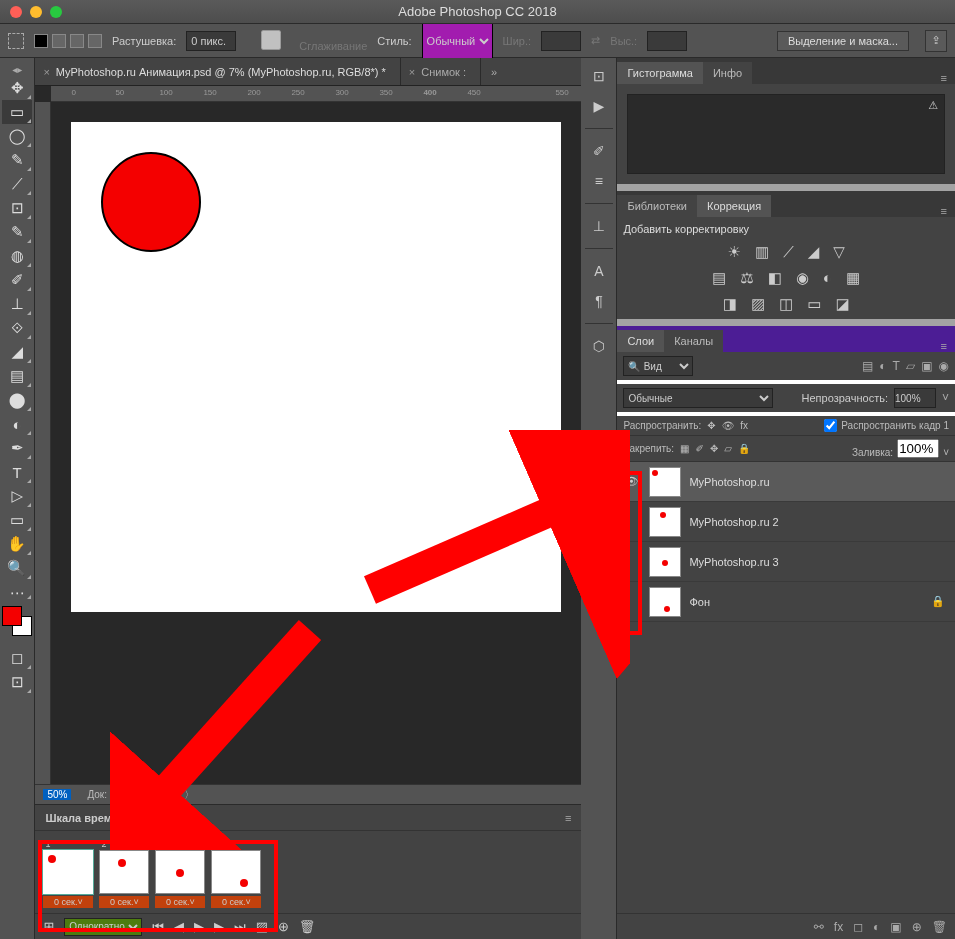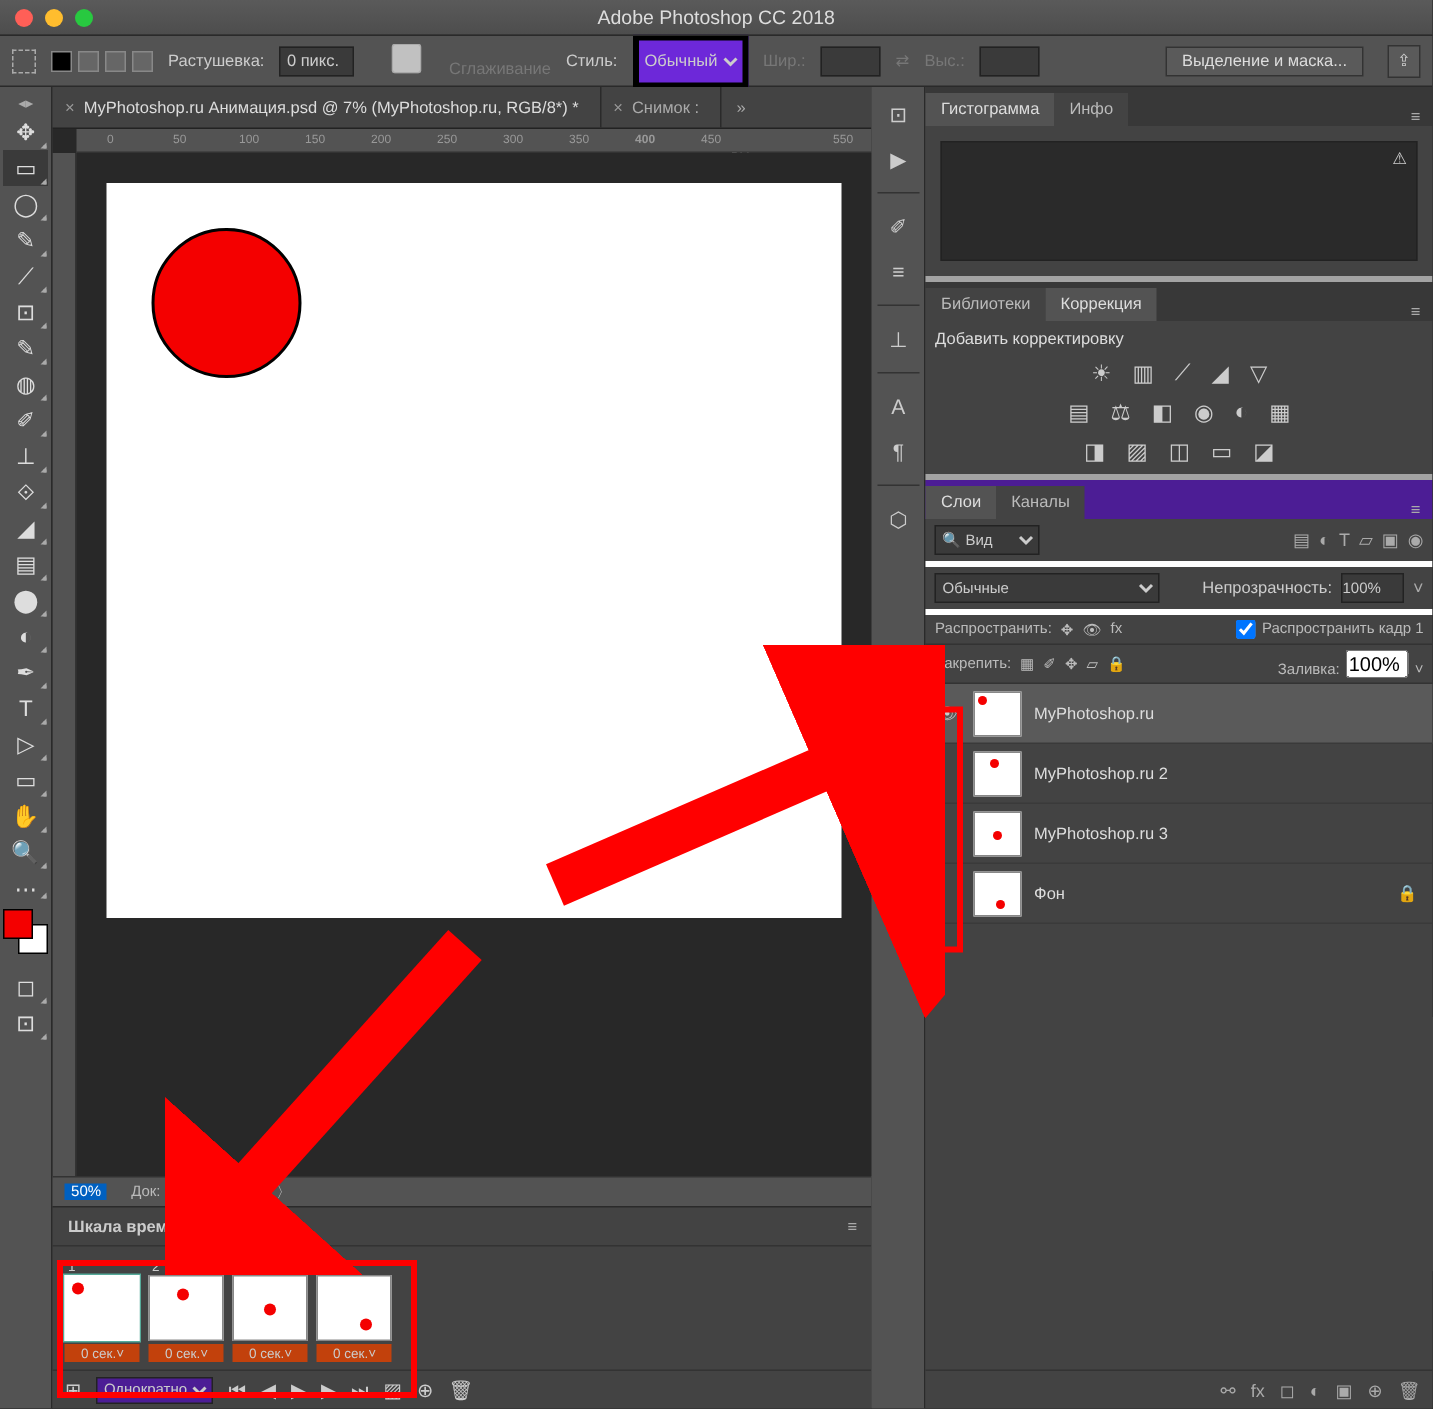--- a/index.html
+++ b/index.html
@@ -7,21 +7,21 @@
 .titlebar{height:24px;background:linear-gradient(#5a5a5a,#4d4d4d);display:flex;align-items:center;position:relative;border-bottom:1px solid #2a2a2a}
 .traffic{display:flex;gap:8px;padding-left:10px}
 .dot{width:12px;height:12px;border-radius:50%}
 .dot.r{background:#ff5f57}.dot.y{background:#ffbd2e}.dot.g{background:#28c940}
 .title{position:absolute;left:0;right:0;text-align:center;color:#ddd;font-size:13px}
 .optbar{height:34px;background:#535353;border-bottom:1px solid #2a2a2a;display:flex;align-items:center;padding:0 8px;gap:10px}
 .optbar .sq{width:16px;height:16px;border:1px dashed #aaa}
 .optbar .swch{width:14px;height:14px;background:#000;border:1px solid #888}
 .optbar .lbl{color:#ccc;font-size:11px}
 .optbar input{background:#3a3a3a;border:1px solid #222;color:#ccc;width:50px;height:20px;padding:0 4px;font-size:11px}
-.optbar select{background:#6d28d9;border:4px solid #000000;color:#ccc;height:36px;font-size:11px}
+.optbar select{background:#a21caf;border:1px solid #000000;color:#ccc;height:36px;font-size:11px}
 .optbar .dim{color:#777}
 .optbar .btn{background:#5a5a5a;border:1px solid #333;padding:3px 10px;color:#ddd;font-size:11px;margin-left:auto}
 .optbar .share{width:22px;height:22px;border:1px solid #333;background:#5a5a5a;display:flex;align-items:center;justify-content:center;margin-left:6px}
 .main{display:flex;height:calc(100% - 58px)}
 .tools{width:36px;background:#535353;border-right:1px solid #2a2a2a;display:flex;flex-direction:column;align-items:center;padding-top:4px;gap:0}
 .tools .exp{width:100%;height:14px;display:flex;align-items:center;justify-content:center;color:#aaa;font-size:10px}
 .tool{width:30px;height:24px;display:flex;align-items:center;justify-content:center;color:#ddd;position:relative;font-size:15px}
 .tool.active{background:#3a3a3a}
 .tool::after{content:"";position:absolute;right:1px;bottom:1px;border:2px solid transparent;border-right-color:#aaa;border-bottom-color:#aaa;width:0;height:0}
 .swatches{margin-top:6px;width:30px;height:30px;position:relative}
@@ -47,27 +47,27 @@
 .tl-head .menu{margin-left:auto;color:#aaa}
 .tl-frames{display:flex;gap:6px;padding:8px;align-items:flex-start;height:82px}
 .frame{width:50px;display:flex;flex-direction:column;position:relative}
 .frame .num{font-size:9px;color:#ccc;margin-bottom:1px;padding-left:2px}
 .frame .thumb{width:50px;height:44px;background:#fff;border:1px solid #888;position:relative}
 .frame.selected .thumb{border:1px solid #fff;box-shadow:0 0 0 1px #5a9}
 .frame .dot-r{position:absolute;width:8px;height:8px;border-radius:50%;background:#f40000}
 .frame .dur{font-size:9px;text-align:center;color:#ccc;margin-top:2px;background:#c2410c;padding:1px 0}
 .tl-controls{height:26px;background:#434343;display:flex;align-items:center;padding:0 8px;gap:10px;border-top:1px solid #333}
 .tl-controls .c{color:#ccc;font-size:13px}
-.tl-controls select{background:#4c1d95;border:1px solid #222;color:#ccc;height:18px;font-size:10px}
+.tl-controls select{background:#4d7c0f;border:1px solid #222;color:#ccc;height:18px;font-size:10px}
 .rcol{width:380px;background:#434343;display:flex}
 .vtool{width:36px;background:#535353;border-right:1px solid #2a2a2a;display:flex;flex-direction:column;align-items:center;padding-top:6px;gap:6px}
 .vtool .vi{width:24px;height:24px;display:flex;align-items:center;justify-content:center;color:#ccc;font-size:14px}
 .vtool .sep{height:1px;background:#333;width:80%;margin:4px 0}
 .panels{flex:1;display:flex;flex-direction:column}
-.pgroup{border-bottom:4px solid #a3a3a3}
+.pgroup{border-bottom:7px solid #a3a3a3}
 .ptabs{display:flex;height:26px;align-items:flex-end;background:#383838}
 .ptab{padding:5px 10px;font-size:11px;color:#bbb;background:#434343}
 .ptab.active{background:#535353;color:#ddd}
 .pbody{background:#434343;padding:6px}
 .hist-body{height:80px;background:#2a2a2a;border:1px solid #222;position:relative;margin:4px}
 .hist-body .warn{position:absolute;right:6px;top:4px;color:#ccc}
 .adj-body{display:flex;flex-direction:column;gap:8px;padding:6px}
 .adj-body .lbl{color:#ddd;font-size:11px}
 .adj-row{display:flex;gap:14px;justify-content:center}
 .adj-row .ai{color:#ccc;font-size:15px}

